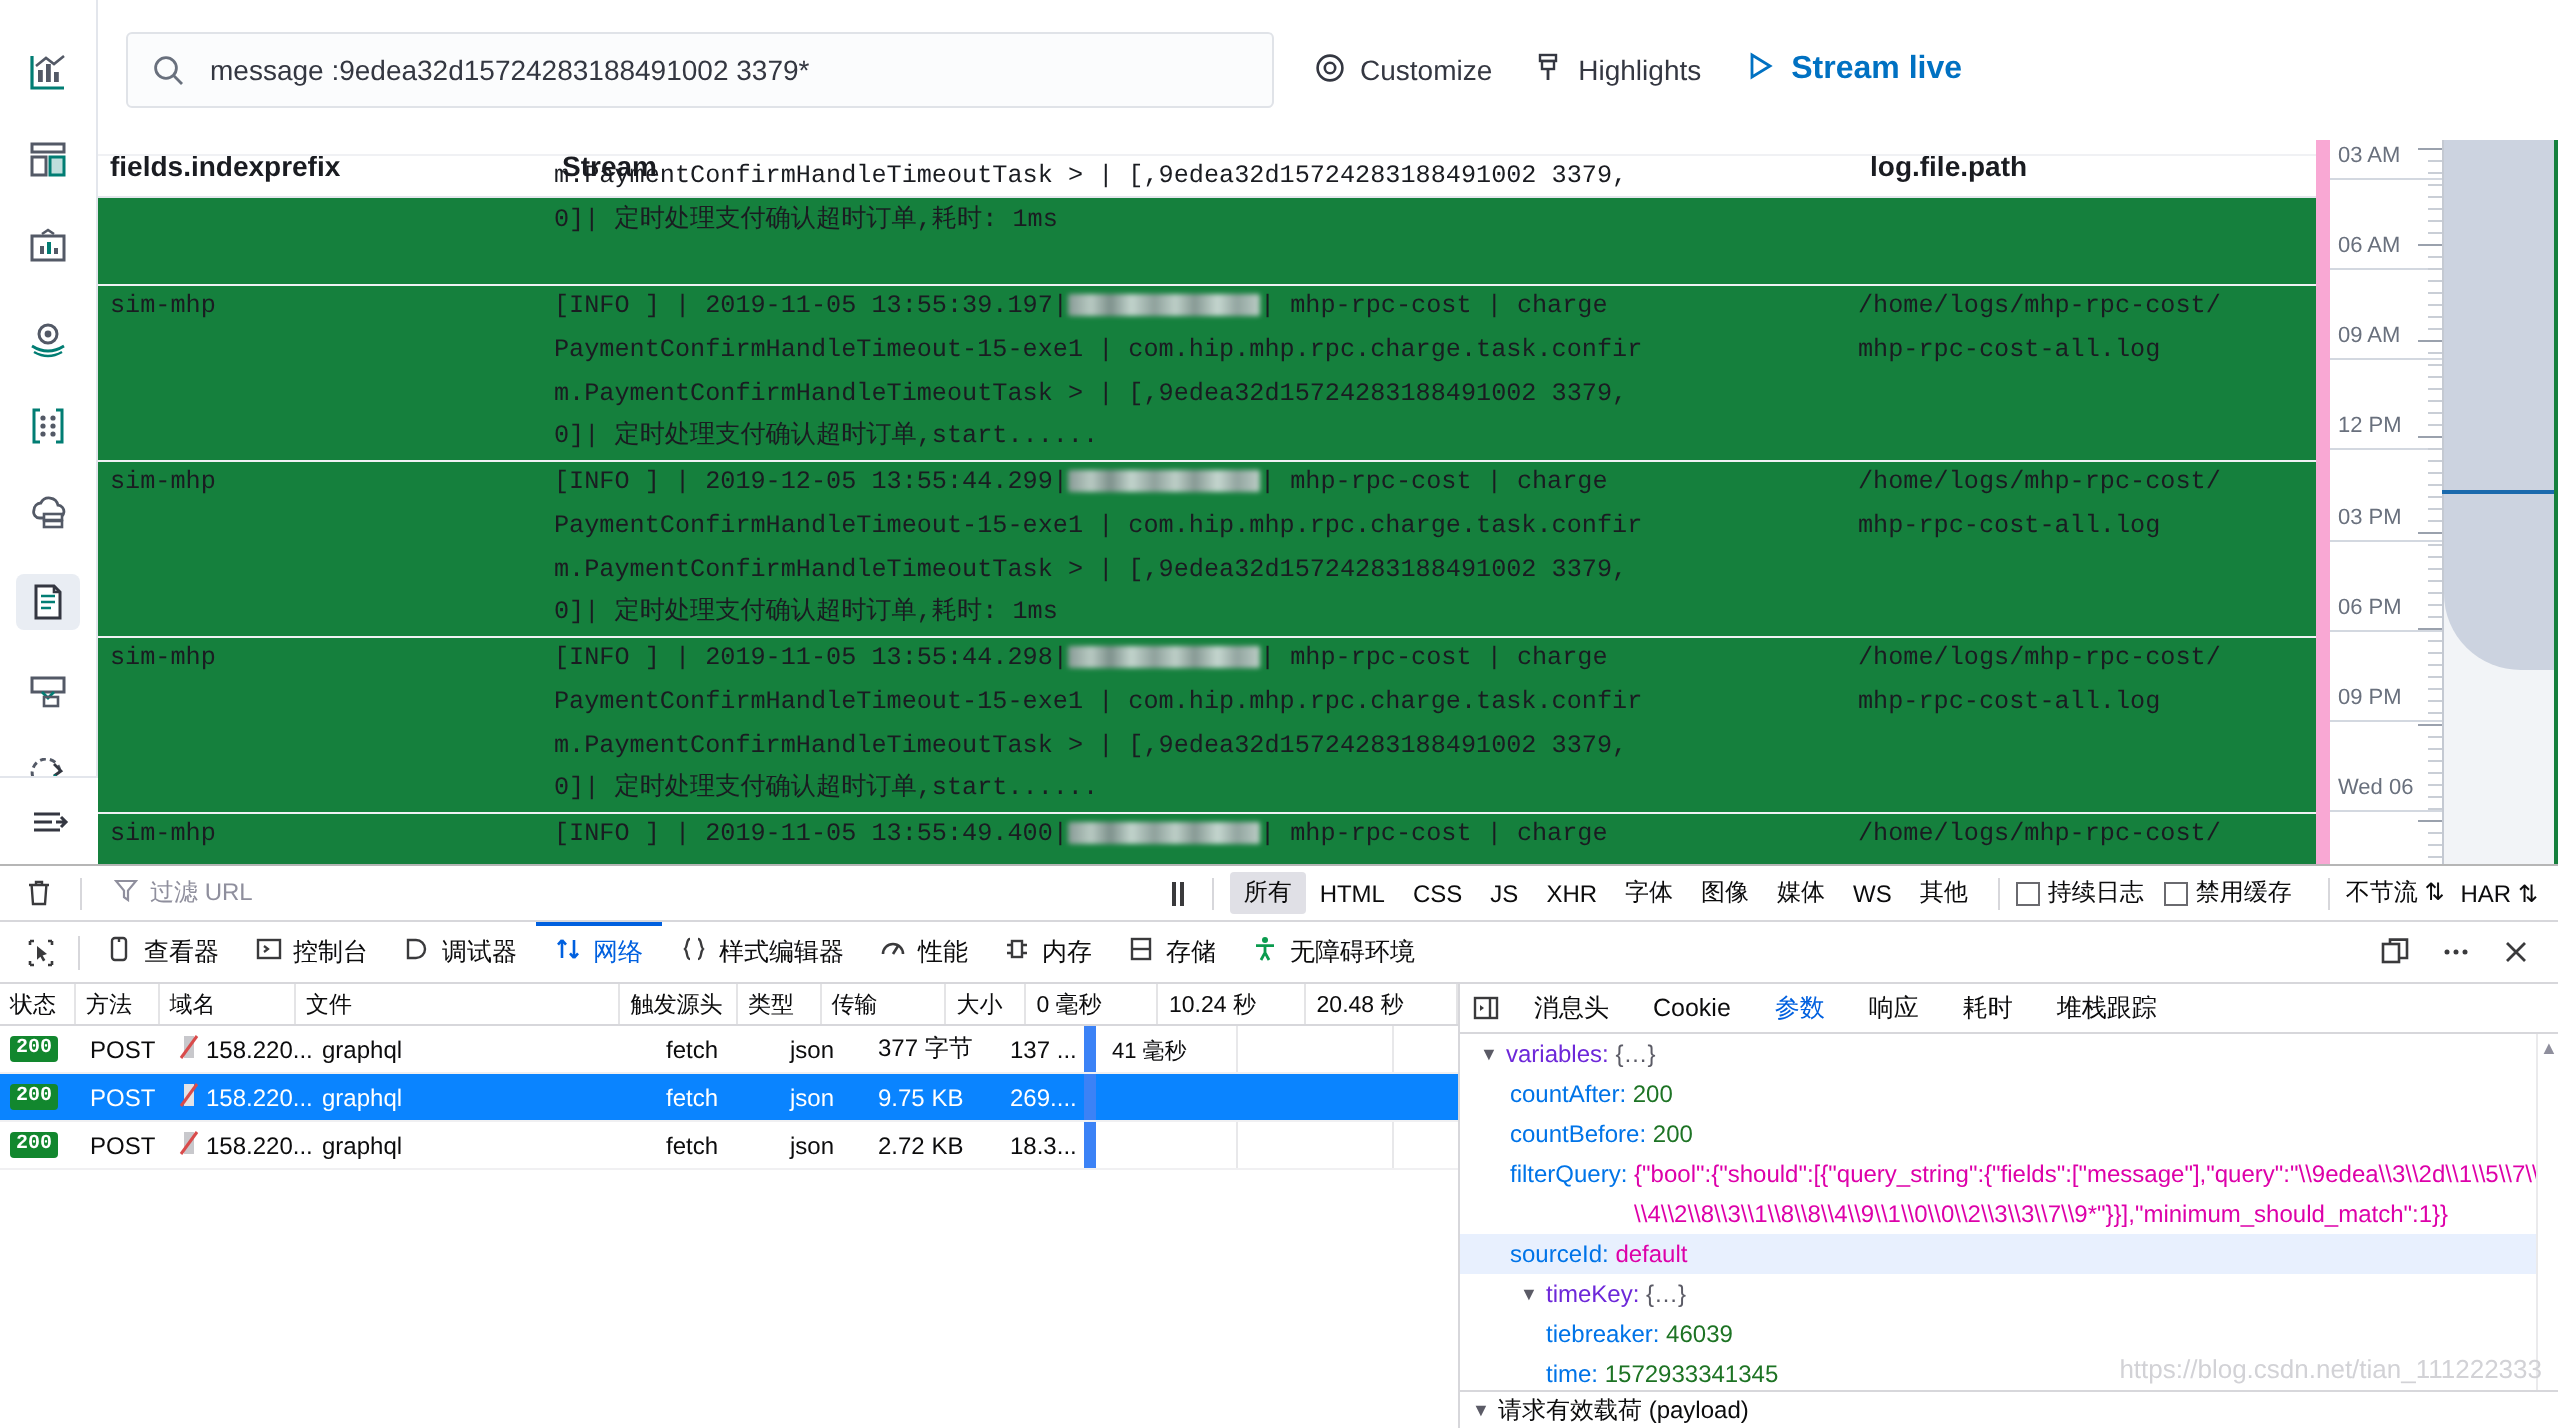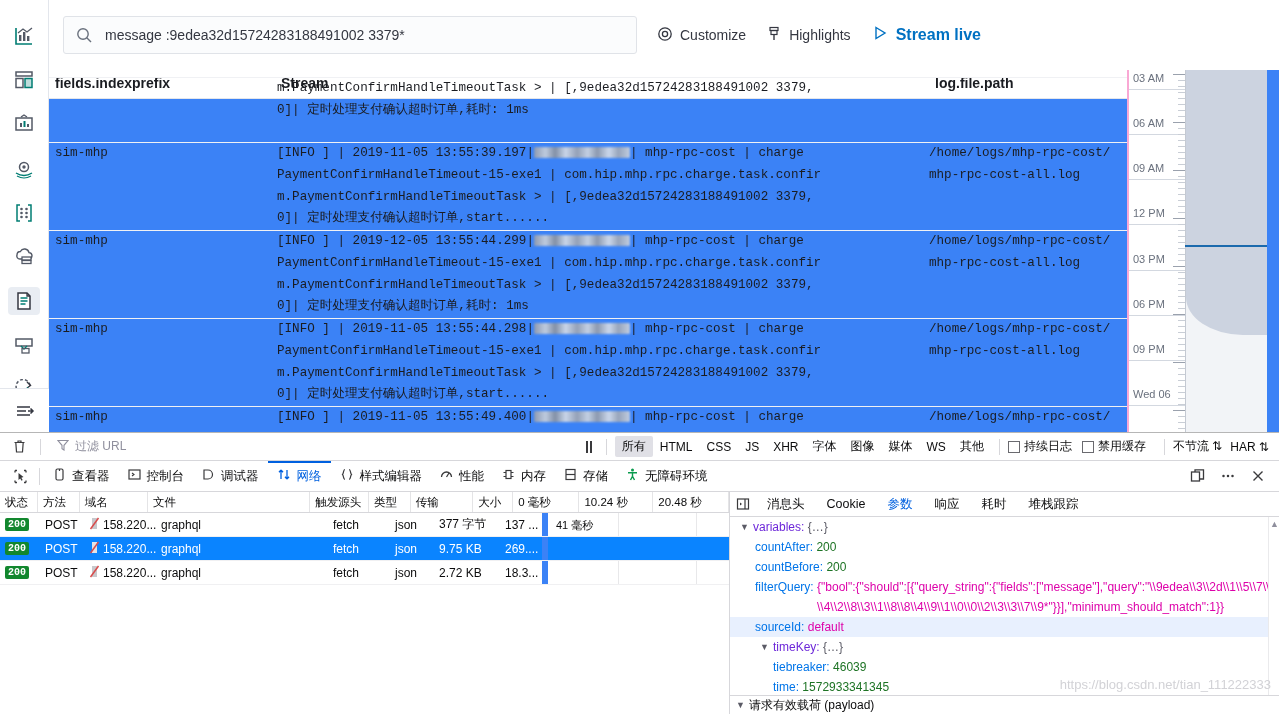--- a/index.html
+++ b/index.html
@@ -8,21 +8,21 @@
     width: 1279px; height: 714px;
     overflow: hidden;
     background: #fff;
     font-family: "Liberation Sans", sans-serif;
     font-size: 13px;
     color: #343741;
   }
   #app { position: relative; width: 1279px; height: 714px; }
 
   
-  #kibana { position: absolute; left: 0; top: 0; width: 1279px; height: 432px; background: #3b82f6; }
+  #kibana { position: absolute; left: 0; top: 0; width: 1279px; height: 432px; background: #15803d; }
 
   
   #rail {
     position: absolute; left: 0; top: 0; width: 49px; height: 432px;
     background: #fff; border-right: 1px solid #e3e6ec;
     display: flex; flex-direction: column; align-items: center;
   }
   .rail-icon {
     width: 32px; height: 32px; margin-top: 16px;
     display: flex; align-items: center; justify-content: center;
@@ -83,21 +83,21 @@
   .c-msg { width: 652px; flex: 0 0 652px; white-space: pre-wrap; word-break: break-all; }
   .c-path { flex: 1 1 auto; white-space: pre-wrap; }
   .redact {
     display: inline-block; vertical-align: -2px;
     background: linear-gradient(90deg,#9b9ea4 0%,#d6d8db 12%,#8f9399 22%,#e2e4e7 33%,
       #a3a6ac 45%,#dcdee1 56%,#9a9da3 66%,#e5e7ea 78%,#a8abb1 88%,#d9dbde 100%);
     filter: blur(1.2px); opacity: .85; height: 11px; border-radius: 1px;
   }
 
   
-  #timeline { position: absolute; right: 12px; top: 70px; width: 140px; bottom: 0; background: #fff; border-left: 2px solid #f9a8d4; }
+  #timeline { position: absolute; right: 2px; top: 70px; width: 119px; bottom: 0; background: #fff; border-left: 7px solid #f9a8d4; }
   #tl-labels { position: absolute; left: 0; top: 0; width: 56px; height: 100%; }
   .tl-label { position: absolute; left: 4px; font-size: 11px; color: #69707d; white-space: nowrap; }
   .tl-rule { position: absolute; left: 0; width: 56px; height: 1px; background: #d3d8e0; }
   #tl-axis { position: absolute; left: 56px; top: 0; width: 1px; height: 100%; background: #c4c9d2; }
   .tl-tick { position: absolute; left: 49px; width: 7px; height: 1px; background: #c9ced6; }
   .tl-tick.major { left: 44px; width: 12px; background: #9aa1ad; }
   #tl-band {
     position: absolute; left: 57px; right: 0; top: 0; height: 100%;
     background: #f2f4f7;
   }

